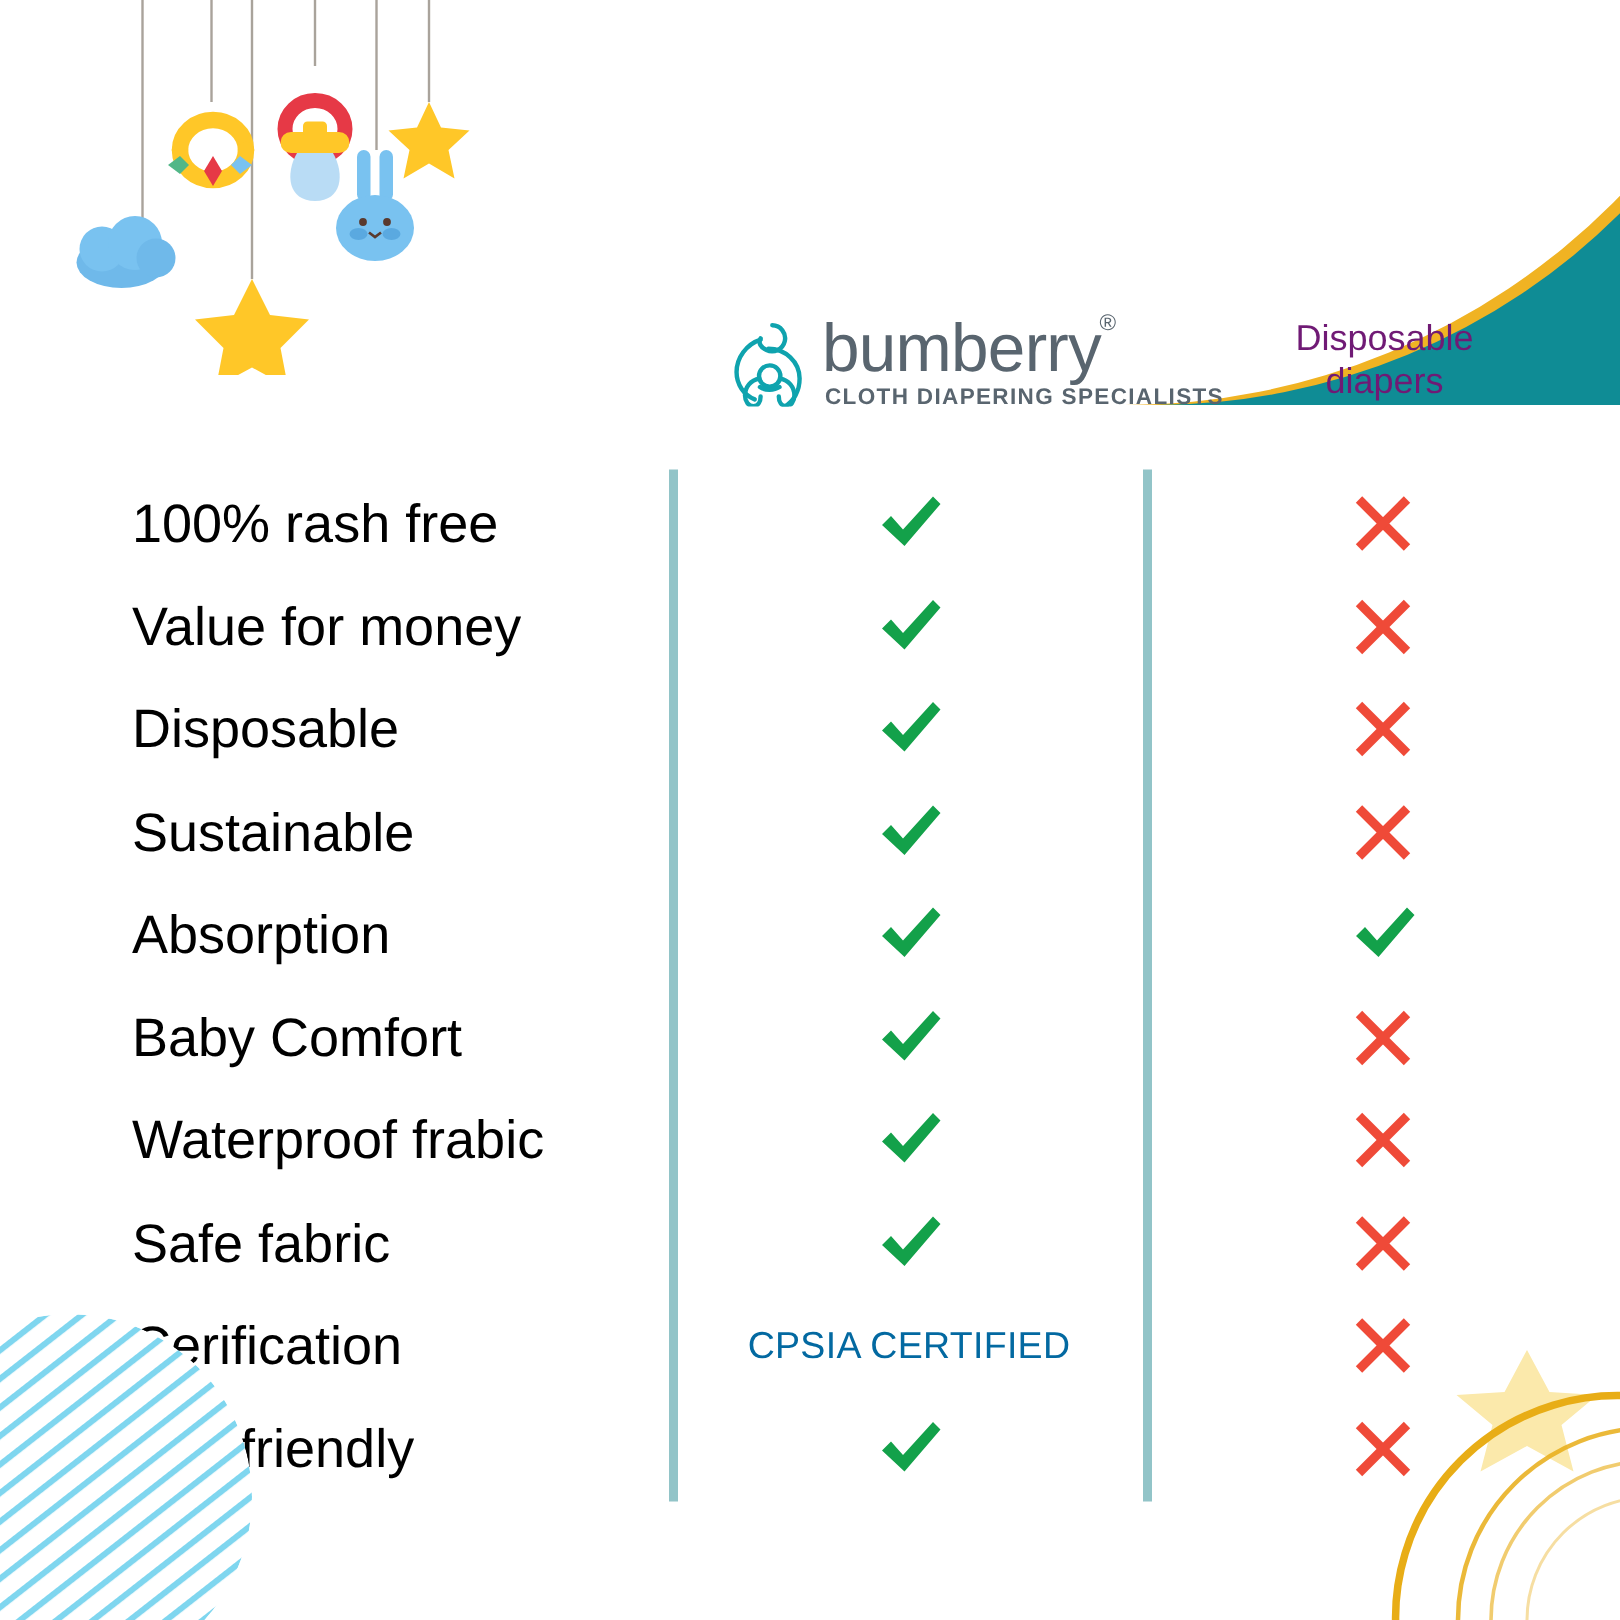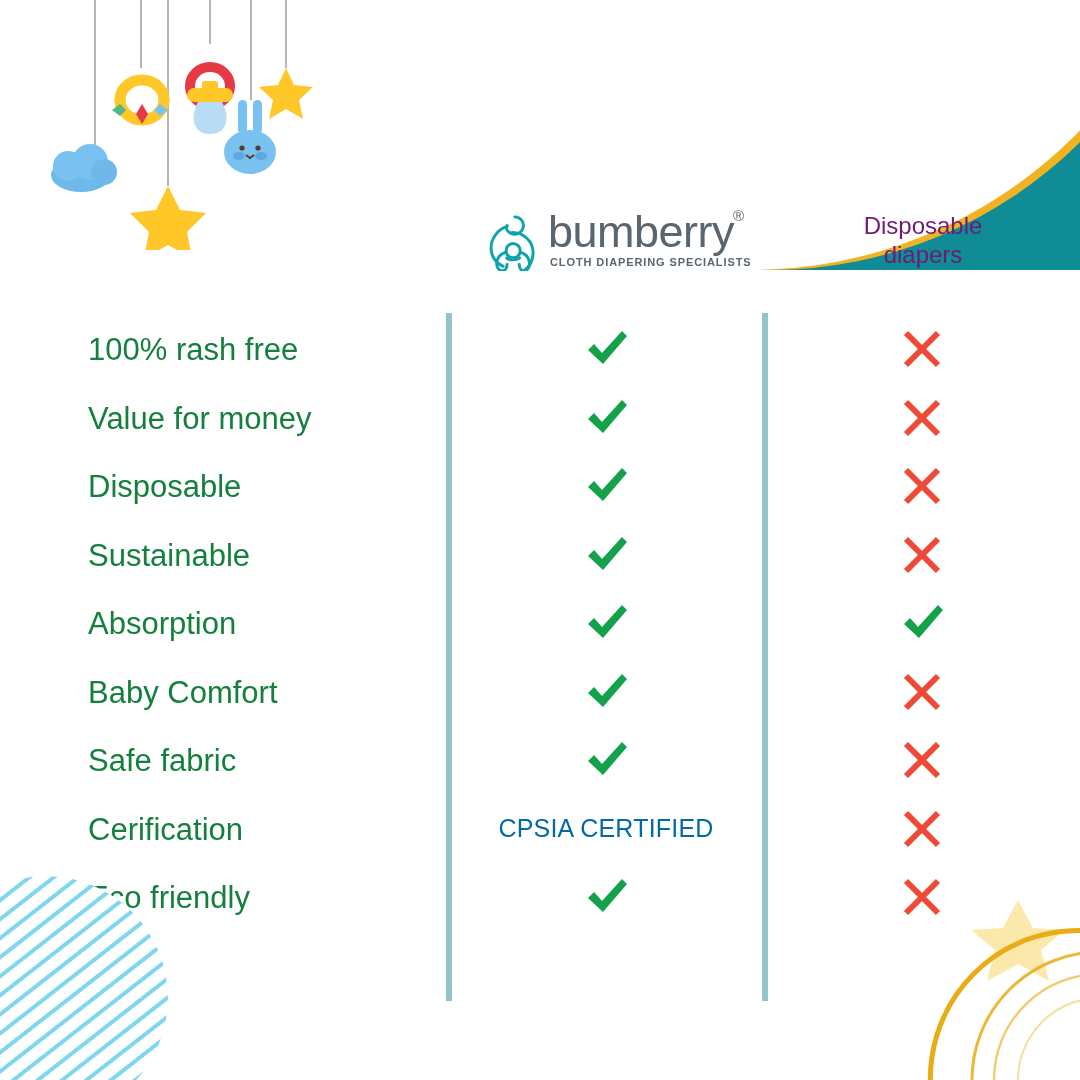--- a/index.html
+++ b/index.html
@@ -95,21 +95,21 @@
     position: absolute;
     right: -16px;
     top: 0px;
     font-size: 15px;
     color: #59656f;
   }
   #brand-tagline {
     position: absolute;
     left: 2px;
     top: 49px;
-    font-size: 11px;
+    font-size: 15px;
     font-weight: bold;
     letter-spacing: 0.9px;
     color: #59656f;
     white-space: nowrap;
   }
   #rival-col {
     position: absolute;
     left: 766px;
     top: 0;
     width: 314px;
@@ -146,22 +146,22 @@
   }
   .row {
     position: relative;
     height: 68.5px;
   }
   .row-label {
     position: absolute;
     left: 88px;
     top: 50%;
     transform: translateY(-50%);
-    font-size: 31px;
-    color: #15803d;
+    font-size: 36px;
+    color: #000000;
     white-space: nowrap;
     line-height: 1;
   }
   .cell {
     position: absolute;
     top: 50%;
     transform: translateY(-50%);
     display: flex;
     align-items: center;
     justify-content: center;
@@ -366,20 +366,36 @@
         <div class="cell cell-rival">
           <svg class="mark-cross" viewBox="0 0 42 42">
             <g stroke="#ef4a38" stroke-width="6" stroke-linecap="butt">
               <line x1="5" y1="5" x2="37" y2="37"></line>
               <line x1="37" y1="5" x2="5" y2="37"></line>
             </g>
           </svg>
         </div>
       </div>
       <div class="row">
+        <span class="row-label">Waterproof frabic</span>
+        <div class="cell cell-brand">
+          <svg class="mark-check" viewBox="0 0 48 48">
+            <path d="M6 25 L12 19 L20 28 L40 6 L45 11 L21 39 Z" fill="#13a14a"></path>
+          </svg>
+        </div>
+        <div class="cell cell-rival">
+          <svg class="mark-cross" viewBox="0 0 42 42">
+            <g stroke="#ef4a38" stroke-width="6" stroke-linecap="butt">
+              <line x1="5" y1="5" x2="37" y2="37"></line>
+              <line x1="37" y1="5" x2="5" y2="37"></line>
+            </g>
+          </svg>
+        </div>
+      </div>
+      <div class="row">
         <span class="row-label">Safe fabric</span>
         <div class="cell cell-brand">
           <svg class="mark-check" viewBox="0 0 48 48">
             <path d="M6 25 L12 19 L20 28 L40 6 L45 11 L21 39 Z" fill="#13a14a"></path>
           </svg>
         </div>
         <div class="cell cell-rival">
           <svg class="mark-cross" viewBox="0 0 42 42">
             <g stroke="#ef4a38" stroke-width="6" stroke-linecap="butt">
               <line x1="5" y1="5" x2="37" y2="37"></line>

